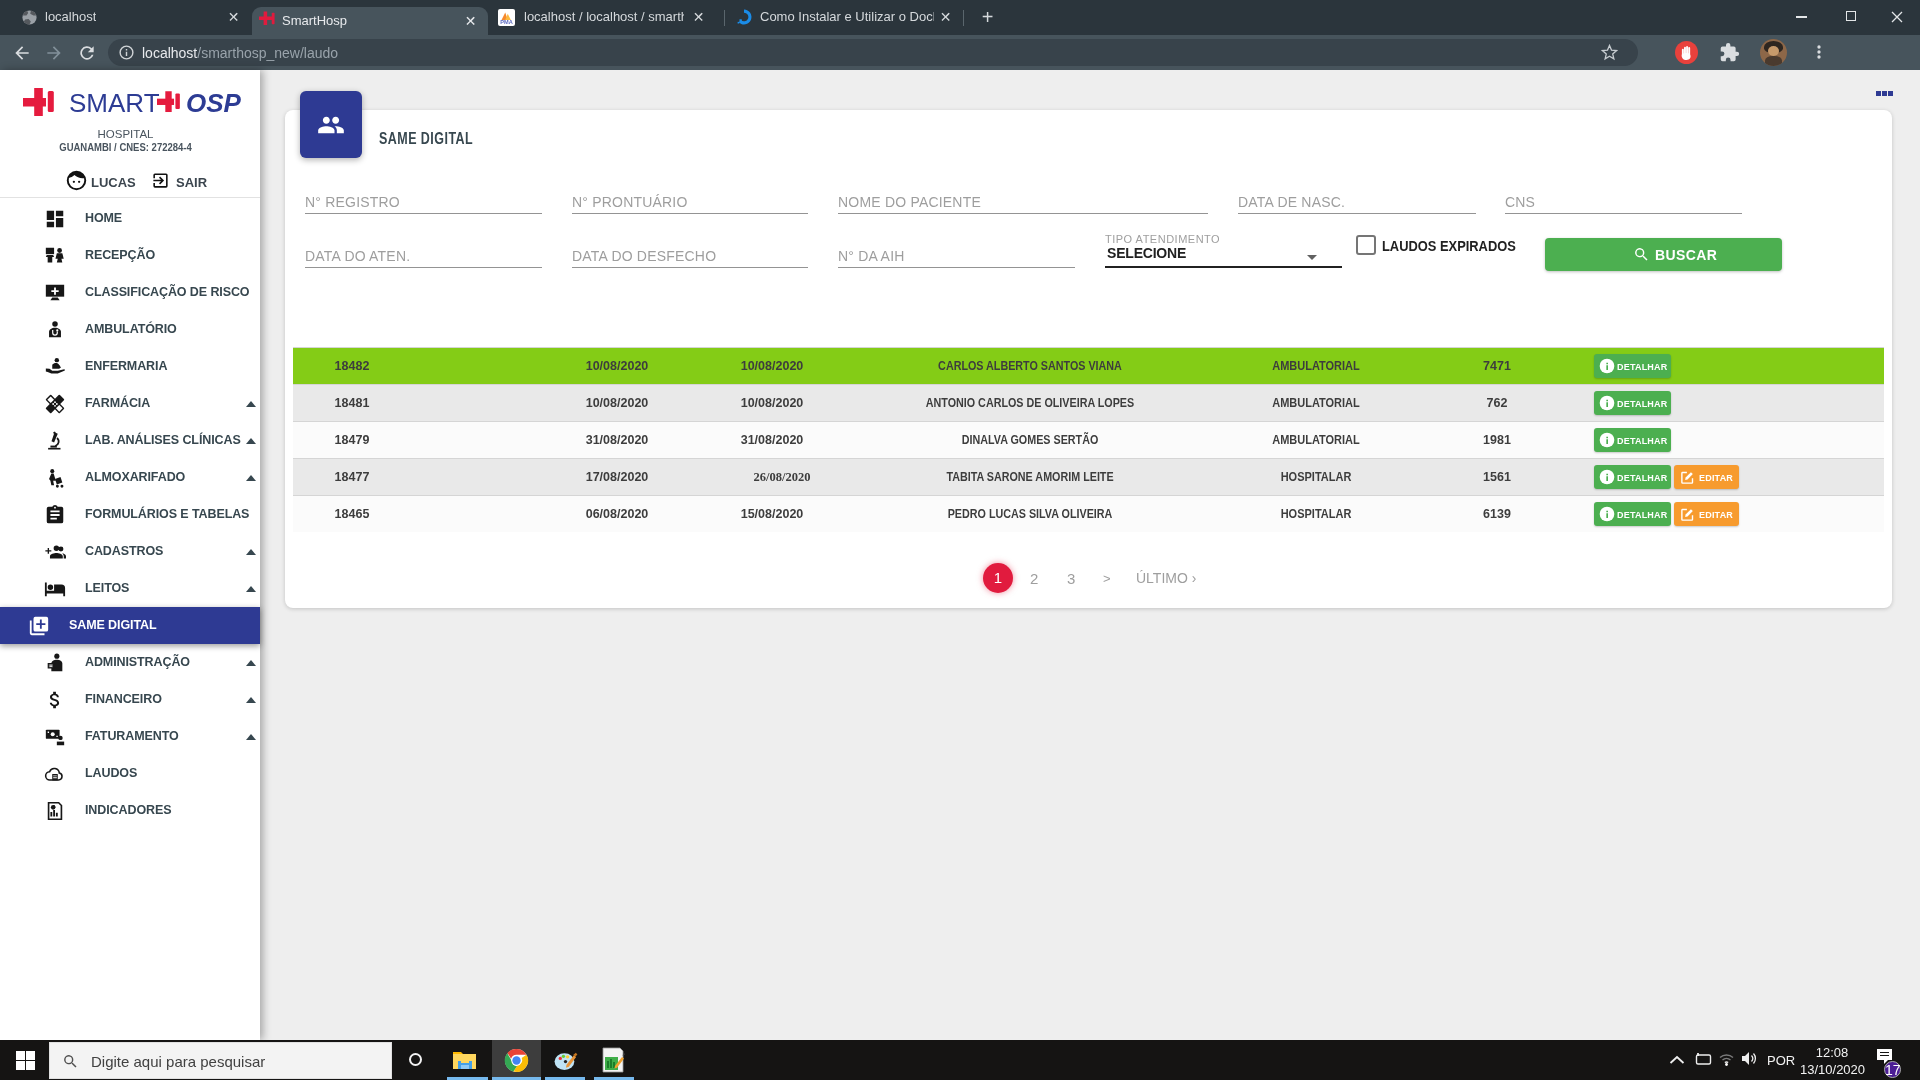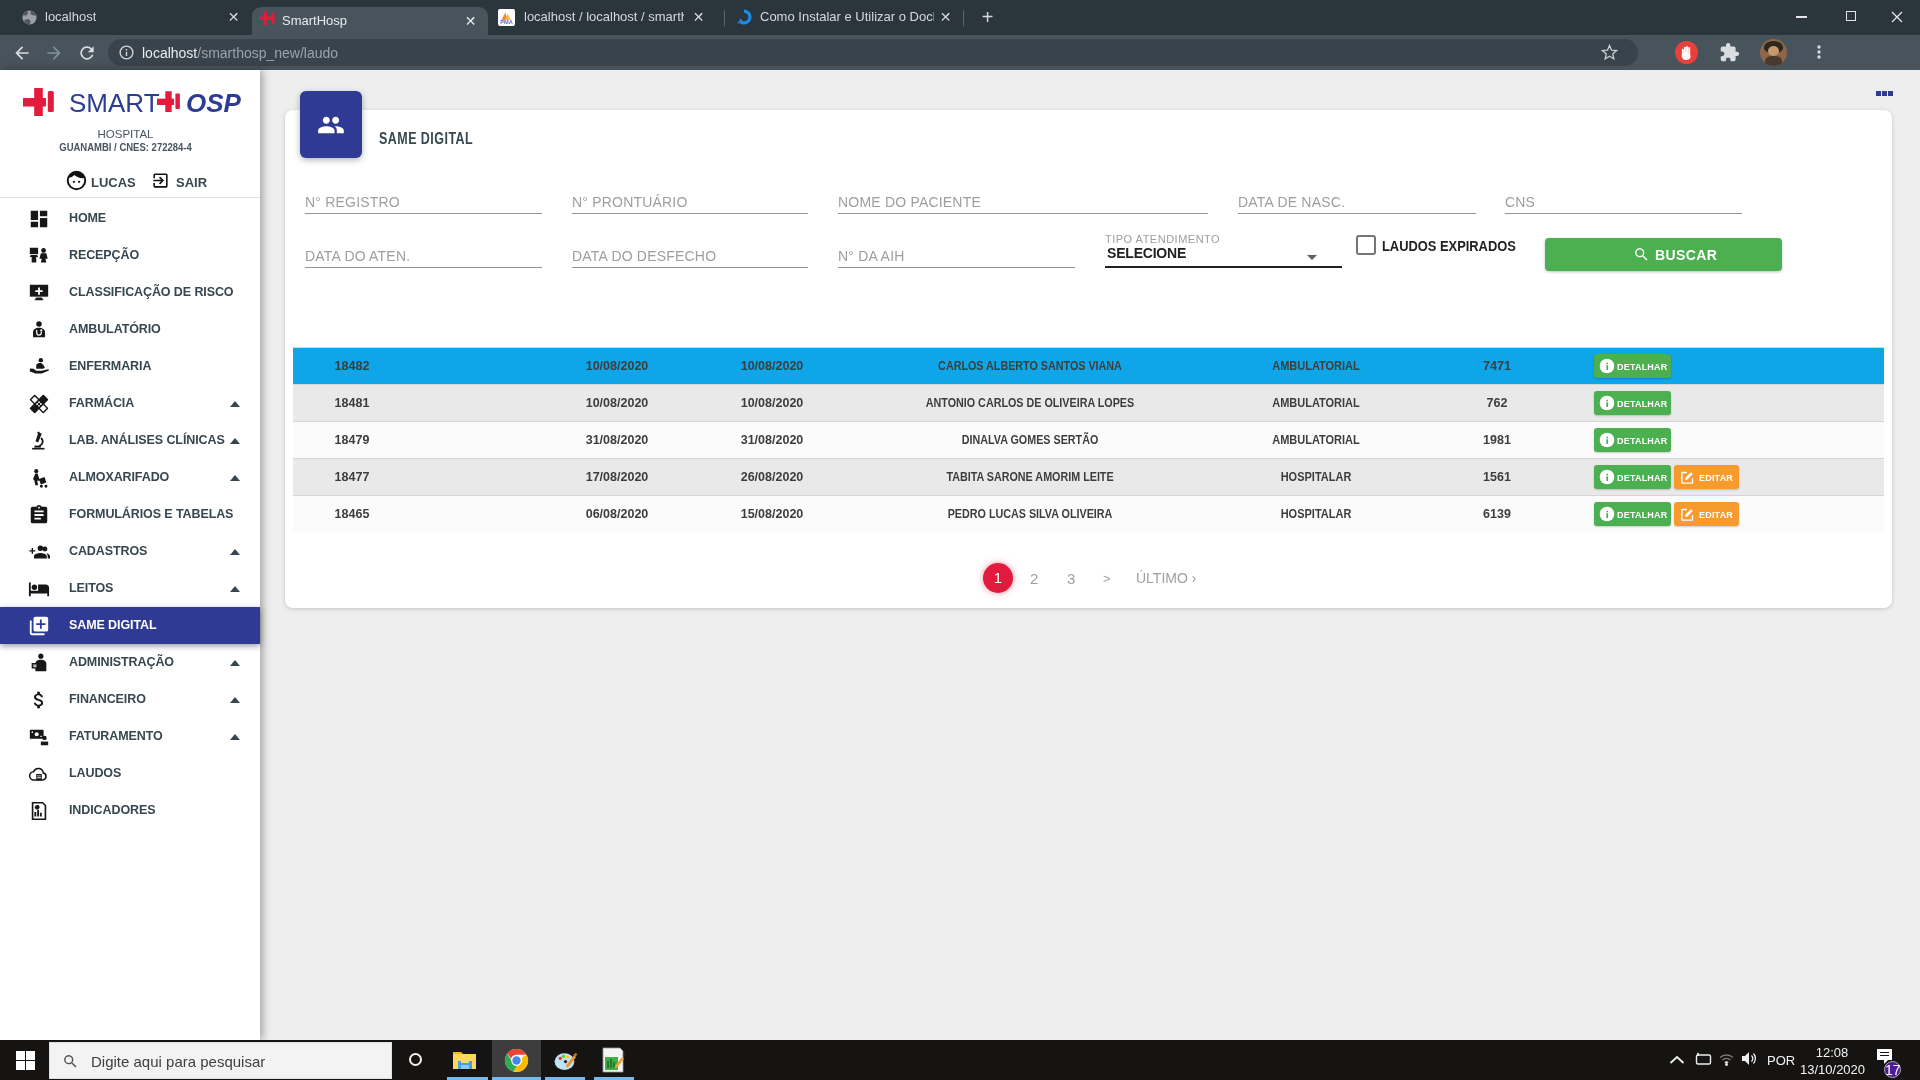--- a/index.html
+++ b/index.html
@@ -15,21 +15,21 @@
 .tabx { position:absolute; top:10px; width:15px; height:15px; color:#d5d9dc; font-size:14px; line-height:15px; text-align:center; }
 #activetab { position:absolute; left:252px; top:7px; width:236px; height:28px; background:#47545c; border-radius:9px 9px 0 0; }
 .tabsep { position:absolute; top:10px; width:1px; height:16px; background:#5a666d; }
 #toolbar { position:absolute; left:0; top:35px; width:1920px; height:35px; background:#47545c; }
 #urlpill { position:absolute; left:108px; top:4px; width:1530px; height:27px; background:#38434b; border-radius:14px; }
 .tbicon { position:absolute; top:0; }
 
 
 #page { position:absolute; left:0; top:70px; width:1920px; height:970px; background:#eee; }
 #sidebar { position:absolute; left:0; top:0; width:260px; height:970px; background:#fff; box-shadow:3px 0 8px rgba(0,0,0,0.3); }
-.menuitem { position:absolute; left:0; width:299px; height:37px; }
+.menuitem { position:absolute; left:16px; width:299px; height:37px; }
 .menuicon { position:absolute; left:28px; top:8px; width:22px; height:22px; }
 .menutext { position:absolute; left:69px; top:0; height:37px; line-height:37px; font-size:12.5px; font-weight:bold; color:#37474f; letter-spacing:-0.1px; white-space:nowrap; }
 .caret { position:absolute; left:230px; top:16px; width:0; height:0; border-left:5px solid transparent; border-right:5px solid transparent; border-bottom:6px solid #37474f; }
 #activemenu { position:absolute; left:0; top:537px; width:260px; height:37px; background:#2e3a93; box-shadow:0 2px 6px rgba(0,0,0,0.4); z-index:3; }
 
 #content { position:absolute; left:260px; top:0; width:1660px; height:970px; }
 #card { position:absolute; left:25px; top:40px; width:1607px; height:498px; background:#fff; border-radius:8px; box-shadow:0 1px 4px rgba(0,0,0,0.18); }
 #cardicon { position:absolute; left:40px; top:21px; width:62px; height:67px; background:#2e3a93; border-radius:6px; box-shadow:0 2px 6px rgba(0,0,0,0.3); z-index:2; }
 #cardtitle { position:absolute; left:119px; top:60px; font-size:16px; font-weight:bold; color:#37474f; letter-spacing:0.6px; transform:scaleX(0.78); transform-origin:left center; }
 
@@ -191,21 +191,21 @@
       <div class="abs" style="left:1122px;top:168px;font-size:14px;font-weight:bold;color:#212121;transform:scaleX(0.92);transform-origin:left center;">LAUDOS EXPIRADOS</div>
 
       <div class="abs" style="left:1285px;top:168px;width:237px;height:33px;background:#4caf50;border-radius:4px;box-shadow:0 1px 3px rgba(0,0,0,0.25);">
         <svg class="abs" style="left:88px;top:8px" width="17" height="17" viewBox="0 0 24 24">
             <path fill="#fff" d="M15.5 14h-.79l-.28-.27a6.5 6.5 0 1 0-.7.7l.27.28v.79l5 4.99L20.49 19l-4.99-5zm-6 0A4.5 4.5 0 1 1 14 9.5 4.5 4.5 0 0 1 9.5 14z"></path>
           </svg>
         <div class="abs" style="left:110px;top:9px;font-size:14px;font-weight:bold;color:#fff;letter-spacing:0.4px;">BUSCAR</div>
       </div>
 
       <div id="tbody">
-      <div class="trow" style="top:277px;background:#0ea5e9;">
+      <div class="trow" style="top:277px;background:#84cc16;">
         <div class="td" style="left:4px;width:110px;">18482</div>
         <div class="td" style="left:259px;width:130px;">10/08/2020</div>
         <div class="td" style="left:414px;width:130px;">10/08/2020</div>
         <div class="td" style="left:537px;width:400px;transform:scaleX(0.86);">CARLOS ALBERTO SANTOS VIANA</div>
         <div class="td" style="left:953px;width:140px;transform:scaleX(0.88);">AMBULATORIAL</div>
         <div class="td" style="left:1139px;width:130px;">7471</div>
         <div class="btn-det" style="left:1301px;">
               <svg class="abs" style="left:5px;top:4px" width="16" height="16" viewBox="0 0 24 24">
                 <circle cx="12" cy="12" r="11" fill="#fff"></circle>
                 <path fill="#4caf50" d="M11 7h2.5v2.5H11zM11 11h2.5v7H11z"></path>
@@ -242,21 +242,21 @@
                 <circle cx="12" cy="12" r="11" fill="#fff"></circle>
                 <path fill="#4caf50" d="M11 7h2.5v2.5H11zM11 11h2.5v7H11z"></path>
                 <circle cx="12" cy="12" r="11" fill="none"></circle>
               </svg>
               <div class="btxt" style="left:23px;">DETALHAR</div>
             </div>
       </div>
       <div class="trow" style="top:388px;background:#e9e9e9;">
         <div class="td" style="left:4px;width:110px;">18477</div>
         <div class="td" style="left:259px;width:130px;">17/08/2020</div>
-        <div class="td" style="left:414px;width:130px;">26/08/2020</div>
+        <div class="td" style="left:424px;width:130px;font-family:Liberation Serif, serif;">26/08/2020</div>
         <div class="td" style="left:537px;width:400px;transform:scaleX(0.86);">TABITA SARONE AMORIM LEITE</div>
         <div class="td" style="left:953px;width:140px;transform:scaleX(0.88);">HOSPITALAR</div>
         <div class="td" style="left:1139px;width:130px;">1561</div>
         <div class="btn-det" style="left:1301px;">
               <svg class="abs" style="left:5px;top:4px" width="16" height="16" viewBox="0 0 24 24">
                 <circle cx="12" cy="12" r="11" fill="#fff"></circle>
                 <path fill="#4caf50" d="M11 7h2.5v2.5H11zM11 11h2.5v7H11z"></path>
                 <circle cx="12" cy="12" r="11" fill="none"></circle>
               </svg>
               <div class="btxt" style="left:23px;">DETALHAR</div>

